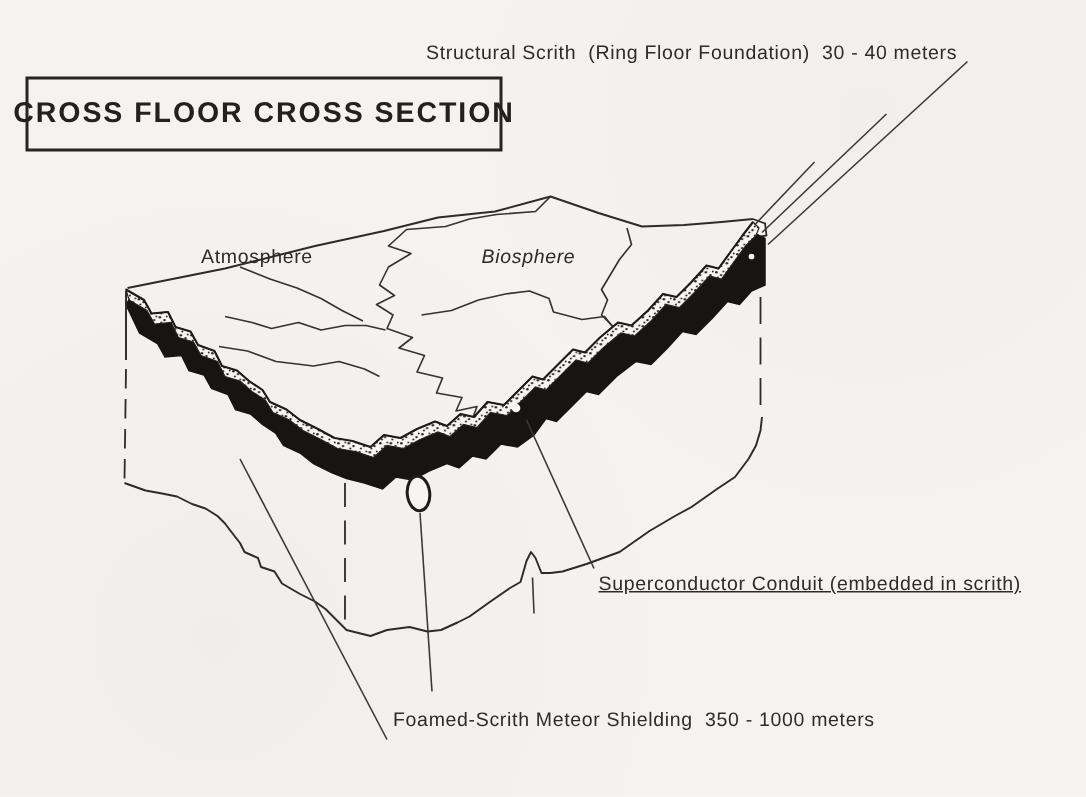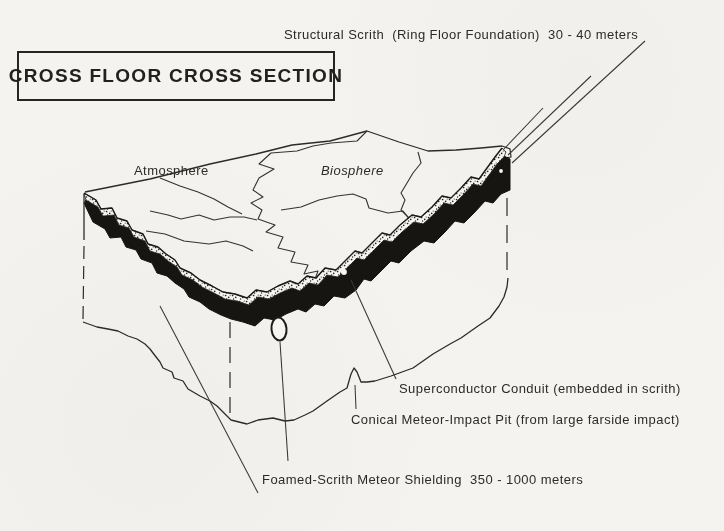--- a/index.html
+++ b/index.html
@@ -101,17 +101,16 @@
     </g>
   </svg>
 
   <div class="titlebox">
     <span>CROSS FLOOR CROSS SECTION</span>
   </div>
 
   <div class="lbl" style="left:284px;top:27px;">Structural Scrith  (Ring Floor Foundation)  30 - 40 meters</div>
   <div class="lbl" style="left:134px;top:125px;margin-top:38px;">Atmosphere</div>
   <div class="lbl" style="left:321px;top:163px;font-style:italic;">Biosphere</div>
-  <div class="lbl" style="left:399px;top:381px;">Superconductor Conduit (embedded in scrith)</div>
-  <div class="lbl" style="left:351px;top:412px;">Conical Meteor-Impact Pit (from large farside impact)</div>
+  <div class="lbl" style="left:399px;top:381px;text-decoration:underline;">Superconductor Conduit (embedded in scrith)</div>
   <div class="lbl" style="left:262px;top:472px;">Foamed-Scrith Meteor Shielding  350 - 1000 meters</div>
 
 </div>
 
 </body></html>

